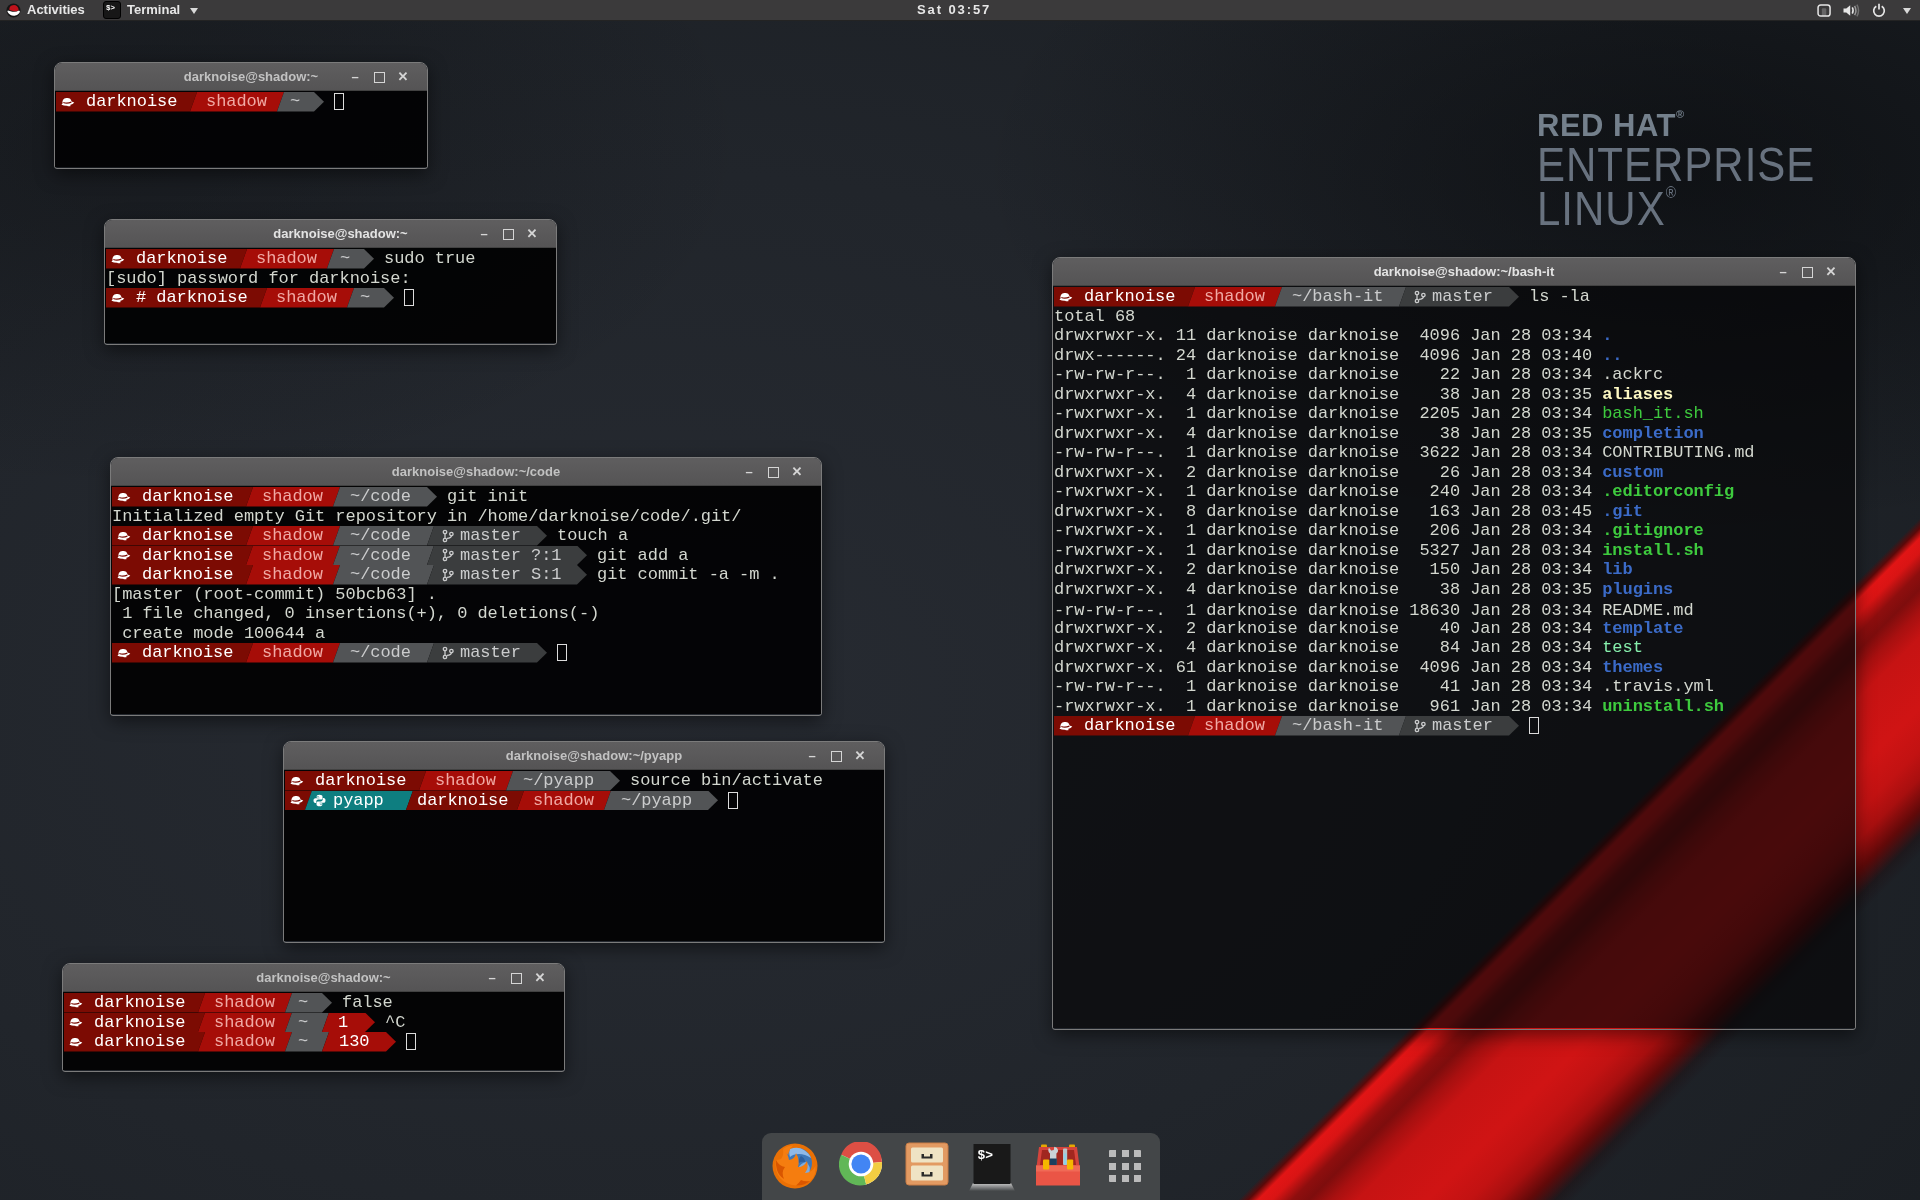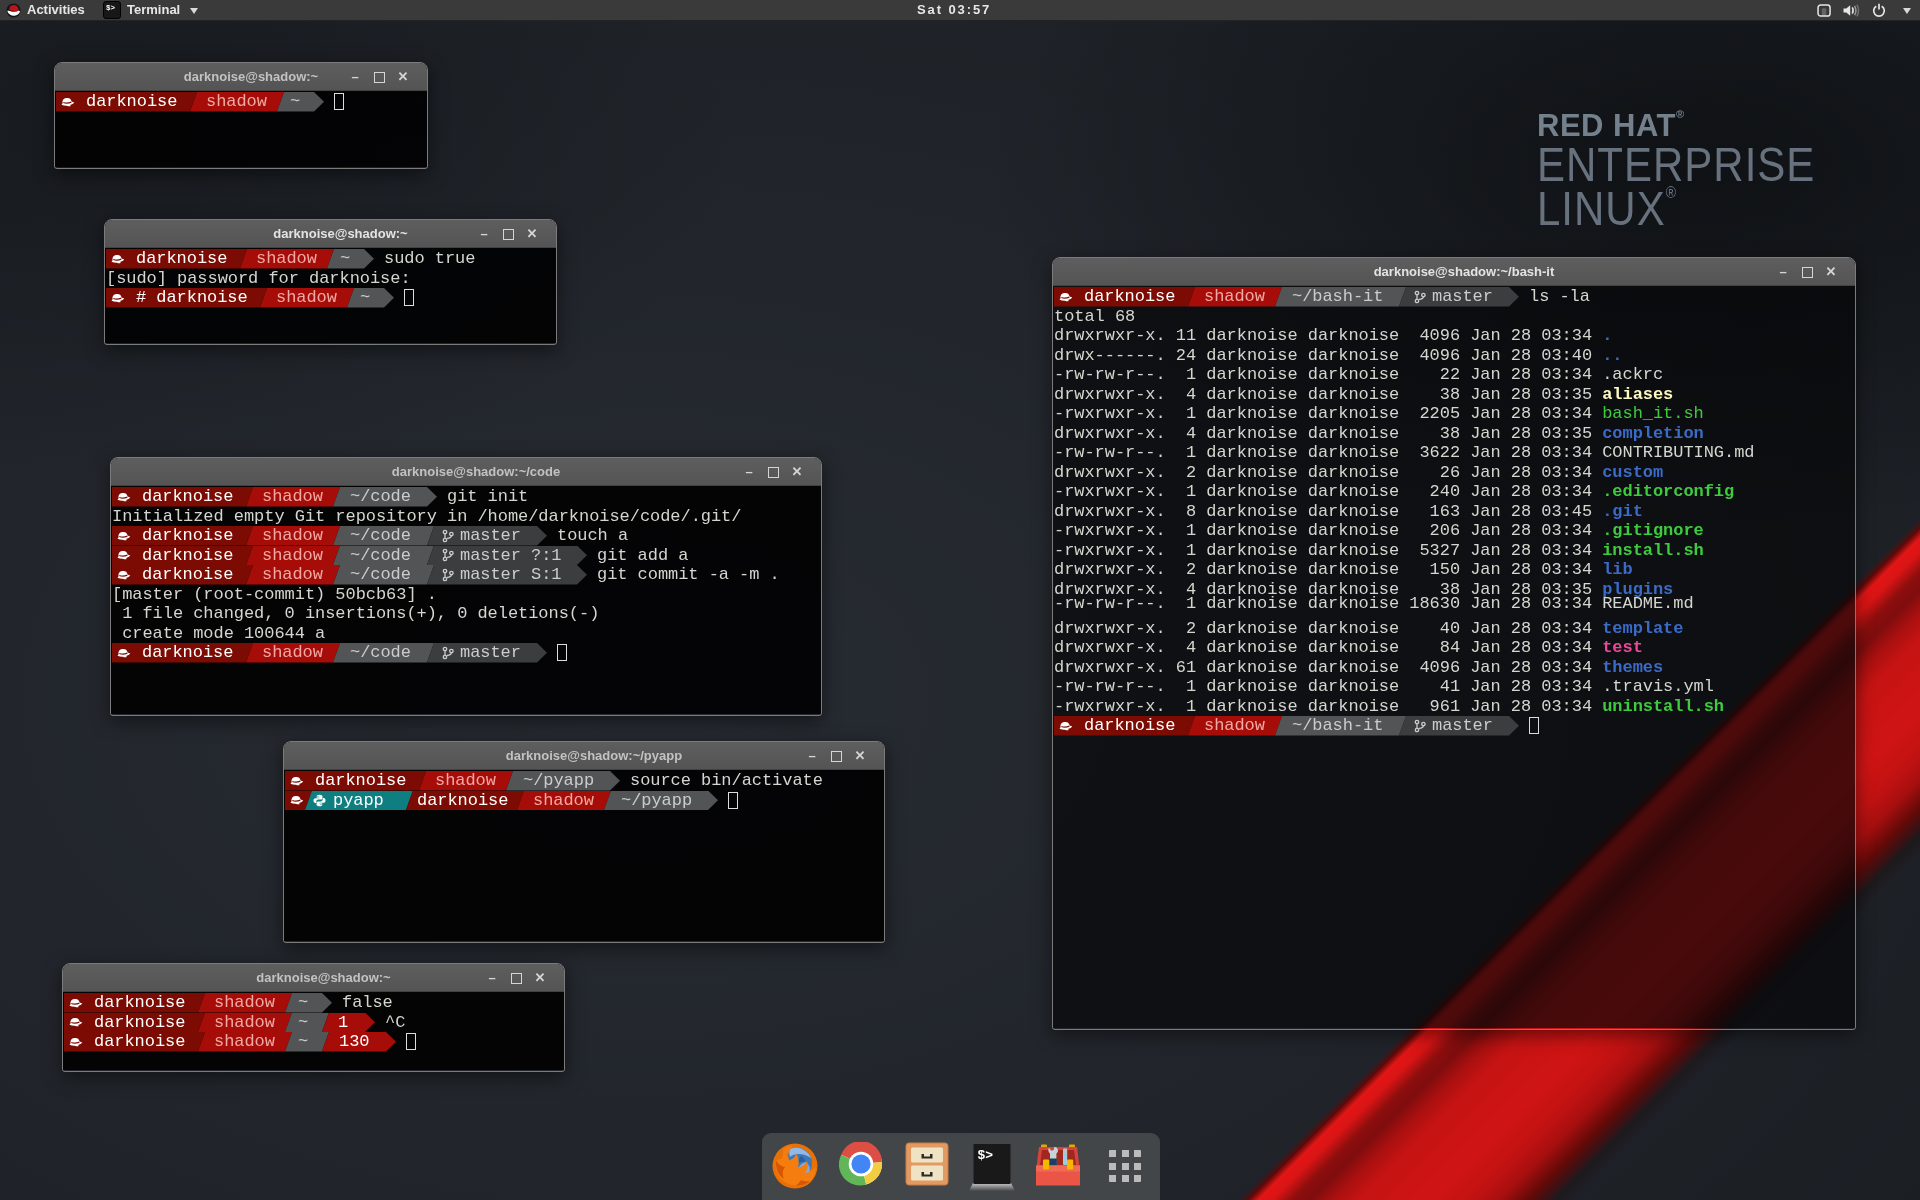--- a/index.html
+++ b/index.html
@@ -506,28 +506,28 @@
         </div>
         <div class="r" style="top:254.5px">
           <i class="tx" style="left:0px;color:#d3d7cf;">-rwxrwxr-x.  1 darknoise darknoise  5327 Jan 28 03:34 <b style="font-weight:bold;color:#3ecb3e">install.sh</b></i>
         </div>
         <div class="r" style="top:274.0px">
           <i class="tx" style="left:0px;color:#d3d7cf;">drwxrwxr-x.  2 darknoise darknoise   150 Jan 28 03:34 <b style="font-weight:bold;color:#3b6bc8">lib</b></i>
         </div>
         <div class="r" style="top:293.5px">
           <i class="tx" style="left:0px;color:#d3d7cf;">drwxrwxr-x.  4 darknoise darknoise    38 Jan 28 03:35 <b style="font-weight:bold;color:#3b6bc8">plugins</b></i>
         </div>
-        <div class="r" style="top:308px">
+        <div class="r" style="top:315px">
           <i class="tx" style="left:0px;color:#d3d7cf;">-rw-rw-r--.  1 darknoise darknoise 18630 Jan 28 03:34 <b style="font-weight:normal;color:#d3d7cf">README.md</b></i>
         </div>
         <div class="r" style="top:332.5px">
           <i class="tx" style="left:0px;color:#d3d7cf;">drwxrwxr-x.  2 darknoise darknoise    40 Jan 28 03:34 <b style="font-weight:bold;color:#3b6bc8">template</b></i>
         </div>
         <div class="r" style="top:352.0px">
-          <i class="tx" style="left:0px;color:#d3d7cf;">drwxrwxr-x.  4 darknoise darknoise    84 Jan 28 03:34 <b style="font-weight:bold;color:#ec4899">test</b></i>
+          <i class="tx" style="left:0px;color:#d3d7cf;">drwxrwxr-x.  4 darknoise darknoise    84 Jan 28 03:34 <b style="font-weight:normal;color:#86efac">test</b></i>
         </div>
         <div class="r" style="top:371.5px">
           <i class="tx" style="left:0px;color:#d3d7cf;">drwxrwxr-x. 61 darknoise darknoise  4096 Jan 28 03:34 <b style="font-weight:bold;color:#3b6bc8">themes</b></i>
         </div>
         <div class="r" style="top:391.0px">
           <i class="tx" style="left:0px;color:#d3d7cf;">-rw-rw-r--.  1 darknoise darknoise    41 Jan 28 03:34 <b style="font-weight:normal;color:#d3d7cf">.travis.yml</b></i>
         </div>
         <div class="r" style="top:410.5px">
           <i class="tx" style="left:0px;color:#d3d7cf;">-rwxrwxr-x.  1 darknoise darknoise   961 Jan 28 03:34 <b style="font-weight:bold;color:#3ecb3e">uninstall.sh</b></i>
         </div>

